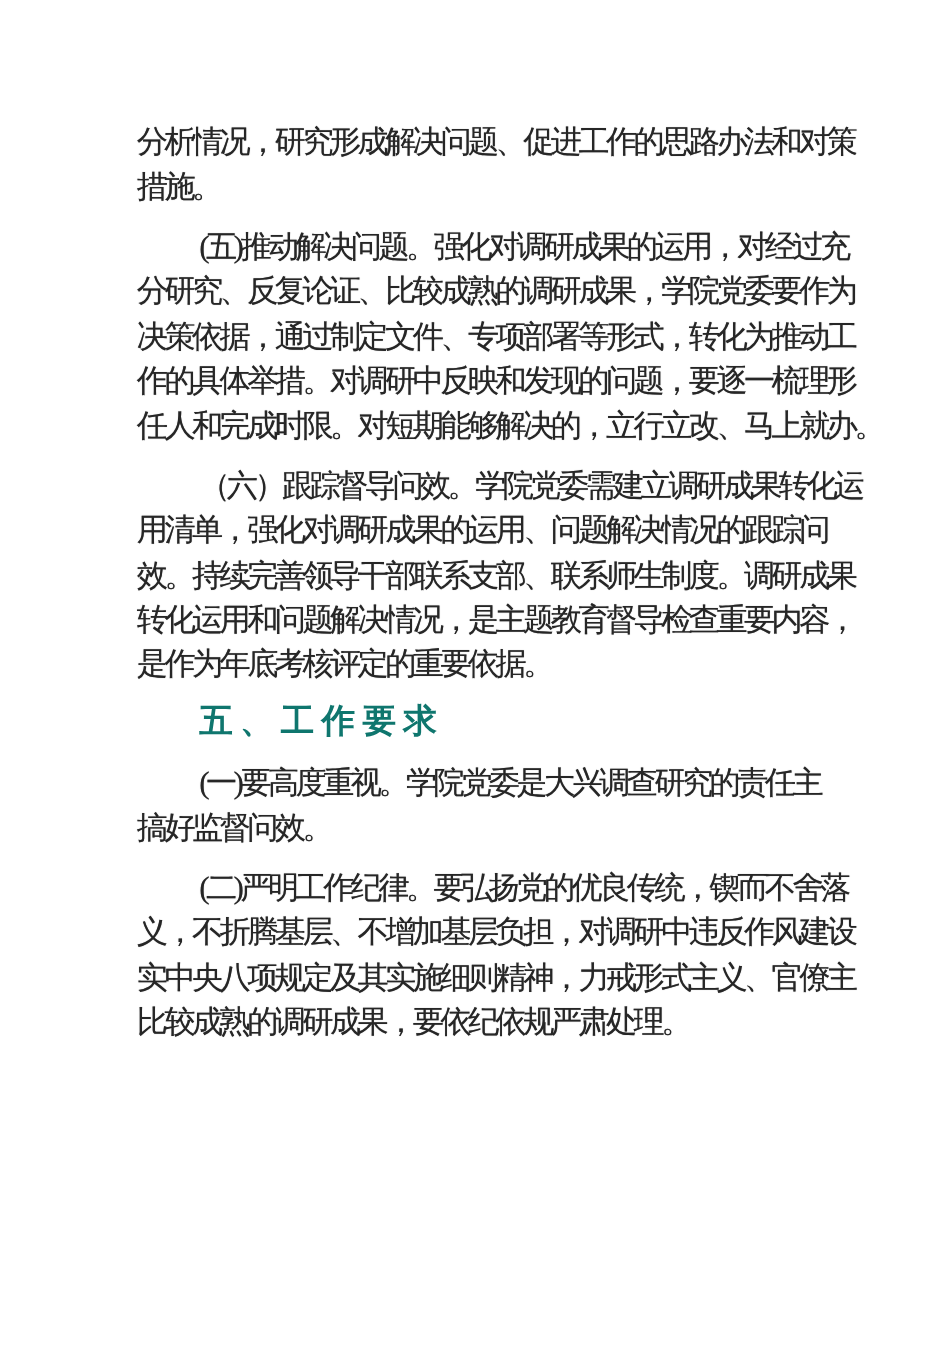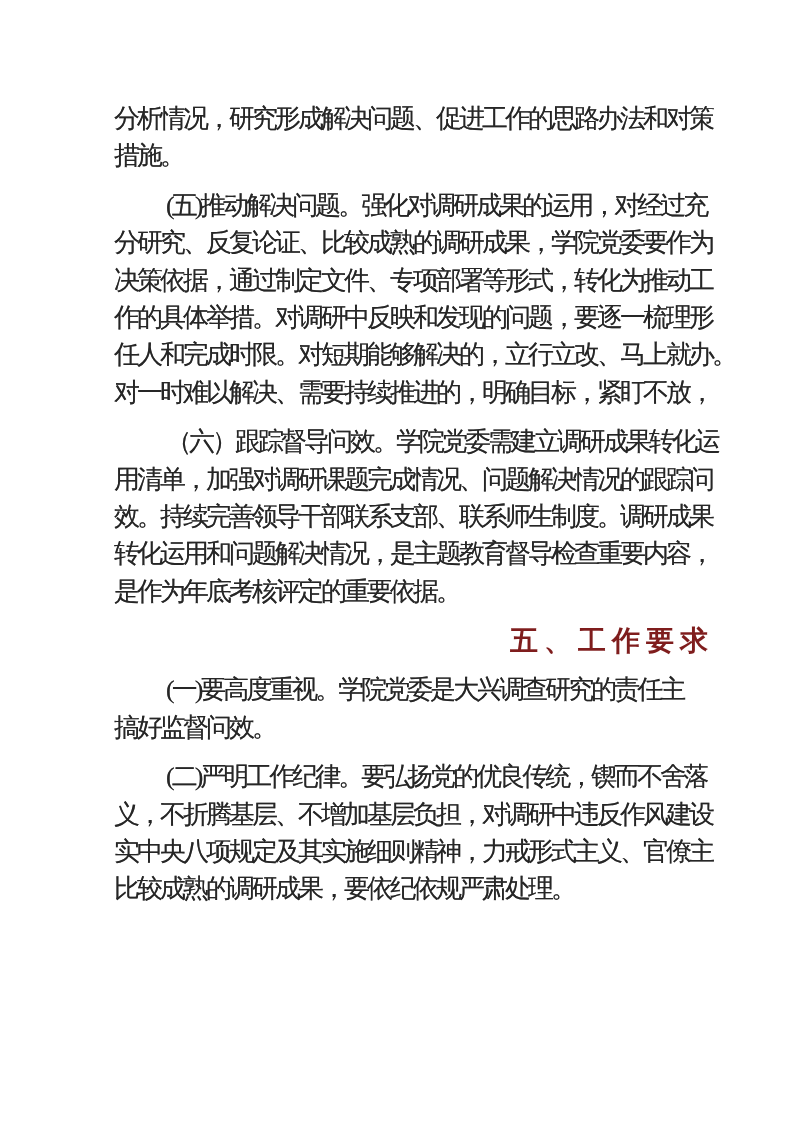--- a/index.html
+++ b/index.html
@@ -29,44 +29,42 @@
     line-height: 37.4px;
     font-size: 26px;
     letter-spacing: -3px;
     text-shadow: 0 0 0.6px rgba(45,45,45,0.65);
   }
   .ind {
     padding-left: 52px;
     margin-top: 12px;
   }
   .heading {
-    font-family: Liberation Sans, sans-serif;
+    font-family: Liberation Mono, monospace;
     font-weight: bold;
     font-size: 28px;
     letter-spacing: 6px;
-    color: #7f1d1d;
+    color: #0f766e;
     text-shadow: none;
-    text-align: right;
   }
 </style>
 </head>
 <body>
 
 <div class="page">
   <div class="text-block">
     <div class="ln">分析情况，研究形成解决问题、促进工作的思路办法和对策</div>
     <div class="ln">措施。</div>
     <div class="ln ind">(五)推动解决问题。强化对调研成果的运用，对经过充</div>
     <div class="ln">分研究、反复论证、比较成熟的调研成果，学院党委要作为</div>
     <div class="ln">决策依据，通过制定文件、专项部署等形式，转化为推动工</div>
     <div class="ln">作的具体举措。对调研中反映和发现的问题，要逐一梳理形</div>
     <div class="ln">任人和完成时限。对短期能够解决的，立行立改、马上就办。</div>
-    <div class="ln">对一时难以解决、需要持续推进的，明确目标，紧盯不放，</div>
     <div class="ln ind">（六）跟踪督导问效。学院党委需建立调研成果转化运</div>
-    <div class="ln">用清单，加强对调研课题完成情况、问题解决情况的跟踪问</div>
+    <div class="ln">用清单，强化对调研成果的运用、问题解决情况的跟踪问</div>
     <div class="ln">效。持续完善领导干部联系支部、联系师生制度。调研成果</div>
     <div class="ln">转化运用和问题解决情况，是主题教育督导检查重要内容，</div>
     <div class="ln">是作为年底考核评定的重要依据。</div>
     <div class="ln ind heading">五、工作要求</div>
     <div class="ln ind">(一)要高度重视。学院党委是大兴调查研究的责任主</div>
     <div class="ln">搞好监督问效。</div>
     <div class="ln ind">(二)严明工作纪律。要弘扬党的优良传统，锲而不舍落</div>
     <div class="ln">义，不折腾基层、不增加基层负担，对调研中违反作风建设</div>
     <div class="ln">实中央八项规定及其实施细则精神，力戒形式主义、官僚主</div>
     <div class="ln">比较成熟的调研成果，要依纪依规严肃处理。</div>

